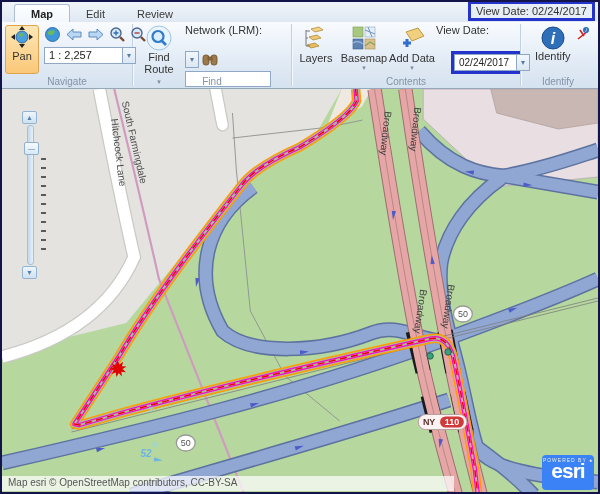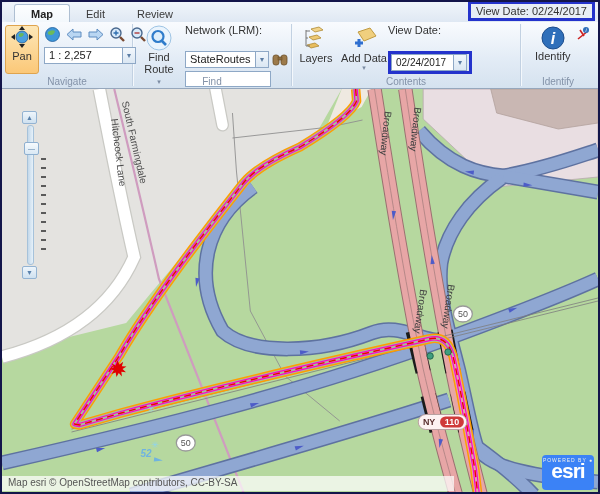--- a/index.html
+++ b/index.html
@@ -26,21 +26,21 @@
   .findroute{position:absolute;left:4px;top:3px;width:44px;display:flex;flex-direction:column;align-items:center;font-size:11px;color:#333;line-height:12px;text-align:center;}
   .frcaret{font-size:7px;color:#7b8ba2;margin-top:1px;}
   .findright{position:absolute;left:52px;top:2px;}
   .flabel{font-size:11px;color:#333;margin-bottom:15px;}
   .findrow{display:flex;align-items:center;gap:3px;}
   .ftext{width:86px;height:16px;background:#fff;border:1px solid #8ea8c6;margin-top:3px;}
   .cbtnbig{display:flex;flex-direction:column;align-items:center;width:48px;padding-top:4px;font-size:11px;color:#333;float:left;}
   .cbtnbig .lbl{margin-top:3px;line-height:11px;}
   .caret{font-size:7px;color:#7b8ba2;}
   .vdcol{float:left;width:84px;padding-top:2px;}
-  .vdbox{border:3px solid #2433cc;display:flex;margin-top:1px;background:#dfe8f2;}
+  .vdbox{border:3px solid #2433cc;display:flex;margin-top:1px;background:#dfe8f2;margin-left:15px;}
   .vdbox .cfield{width:62px;font-size:10px;}
   .identbtn{position:absolute;left:14px;top:4px;display:flex;flex-direction:column;align-items:center;font-size:11px;color:#333;}
   .minitool{position:absolute;right:5px;top:5px;}
   
   .map{position:relative;width:596px;height:403px;overflow:hidden;background:#e4e3e0;cursor:default;}
   .map svg.base{position:absolute;left:0;top:0;width:596px;height:403px;}
   .slider{position:absolute;left:20px;top:22px;width:16px;}
   .sbtn{width:15px;height:13px;background:linear-gradient(#eef5fb,#cfe1f0);border:1px solid #93b3d2;border-radius:2px;font-size:7px;color:#5a82ac;display:flex;align-items:center;justify-content:center;}
   .strack{position:relative;width:7px;height:140px;margin:1px auto;background:linear-gradient(90deg,#c3d8ea,#e6f1f9);border:1px solid #a6c2da;border-radius:3px;}
   .shandle{position:absolute;left:-4px;top:16px;width:15px;height:13px;background:linear-gradient(#f6fafd,#d9e8f4);border:1px solid #8fb0d0;border-radius:2px;}
@@ -117,21 +117,20 @@
           <line x1="16" y1="16" x2="20" y2="20" stroke="#2f7ccb" stroke-width="2.6"></line>
         </svg>
         <span>Find</span>
         <span>Route</span>
         <span class="frcaret">▾</span>
       </div>
       <div class="findright">
         <div class="flabel">Network (LRM):</div>
         <div class="findrow">
           <div class="combo">
-            <div class="cfield" style="width:70px">StateRoutes</div>
             <div class="cbtn">▾</div>
           </div>
           <svg width="16" height="13" viewBox="0 0 16 13">
             <rect x="1" y="2" width="6" height="10" rx="2.5" fill="#9c7a4a" stroke="#6b4f28" stroke-width="0.8"></rect>
             <rect x="9" y="2" width="6" height="10" rx="2.5" fill="#9c7a4a" stroke="#6b4f28" stroke-width="0.8"></rect>
             <rect x="6" y="4" width="4" height="3" fill="#8a6b3e" stroke="#6b4f28" stroke-width="0.6"></rect>
           </svg>
         </div>
         <div class="ftext"></div>
       </div>
@@ -141,20 +140,33 @@
 
     <div class="rgroup g-contents">
       <div class="cbtnbig">
         <svg width="26" height="24" viewBox="0 0 26 24">
           <polygon points="8,3 16,1 20,4 12,6" fill="#f2d48a" stroke="#b08a34" stroke-width="0.8"></polygon>
           <polygon points="6,11 14,9 18,12 10,14" fill="#eec973" stroke="#b08a34" stroke-width="0.8"></polygon>
           <polygon points="4,19 12,17 16,20 8,22" fill="#e8bd5e" stroke="#b08a34" stroke-width="0.8"></polygon>
           <path d="M3,4 v16 M3,5 h4 M3,12 h2 M3,20 h4" stroke="#777" stroke-width="1" fill="none"></path>
         </svg>
         <span class="lbl">Layers</span>
+      </div>
+      <div class="cbtnbig">
+        <svg width="24" height="24" viewBox="0 0 24 24">
+          <rect x="1" y="1" width="10" height="10" fill="#a9c87f" stroke="#7a9a50" stroke-width="0.6"></rect>
+          <rect x="13" y="1" width="10" height="10" fill="#e6eef6" stroke="#8aa8c8" stroke-width="0.6"></rect>
+          <path d="M13,4 l10,4 M16,1 l4,10" stroke="#6f93c4" stroke-width="1"></path>
+          <rect x="1" y="13" width="10" height="10" fill="#5f82b4" stroke="#3c5a88" stroke-width="0.6"></rect>
+          <path d="M1,17 q5,-3 10,1" stroke="#9ab8dd" stroke-width="1.2" fill="none"></path>
+          <rect x="13" y="13" width="10" height="10" fill="#d9c28c" stroke="#a88d55" stroke-width="0.6"></rect>
+          <path d="M13,20 l5,-4 5,3" stroke="#8aa25e" stroke-width="1.2" fill="none"></path>
+        </svg>
+        <span class="lbl">Basemap</span>
+        <span class="caret">▾</span>
       </div>
       <div class="cbtnbig">
         <svg width="28" height="24" viewBox="0 0 28 24">
           <polygon points="8,6 20,2 26,10 14,15" fill="#f0cf7e" stroke="#c09a40" stroke-width="1"></polygon>
           <path d="M9,13 v8 M5,17 h8" stroke="#2f6fd0" stroke-width="3"></path>
         </svg>
         <span class="lbl">Add Data</span>
         <span class="caret">▾</span>
       </div>
       <div class="vdcol">

